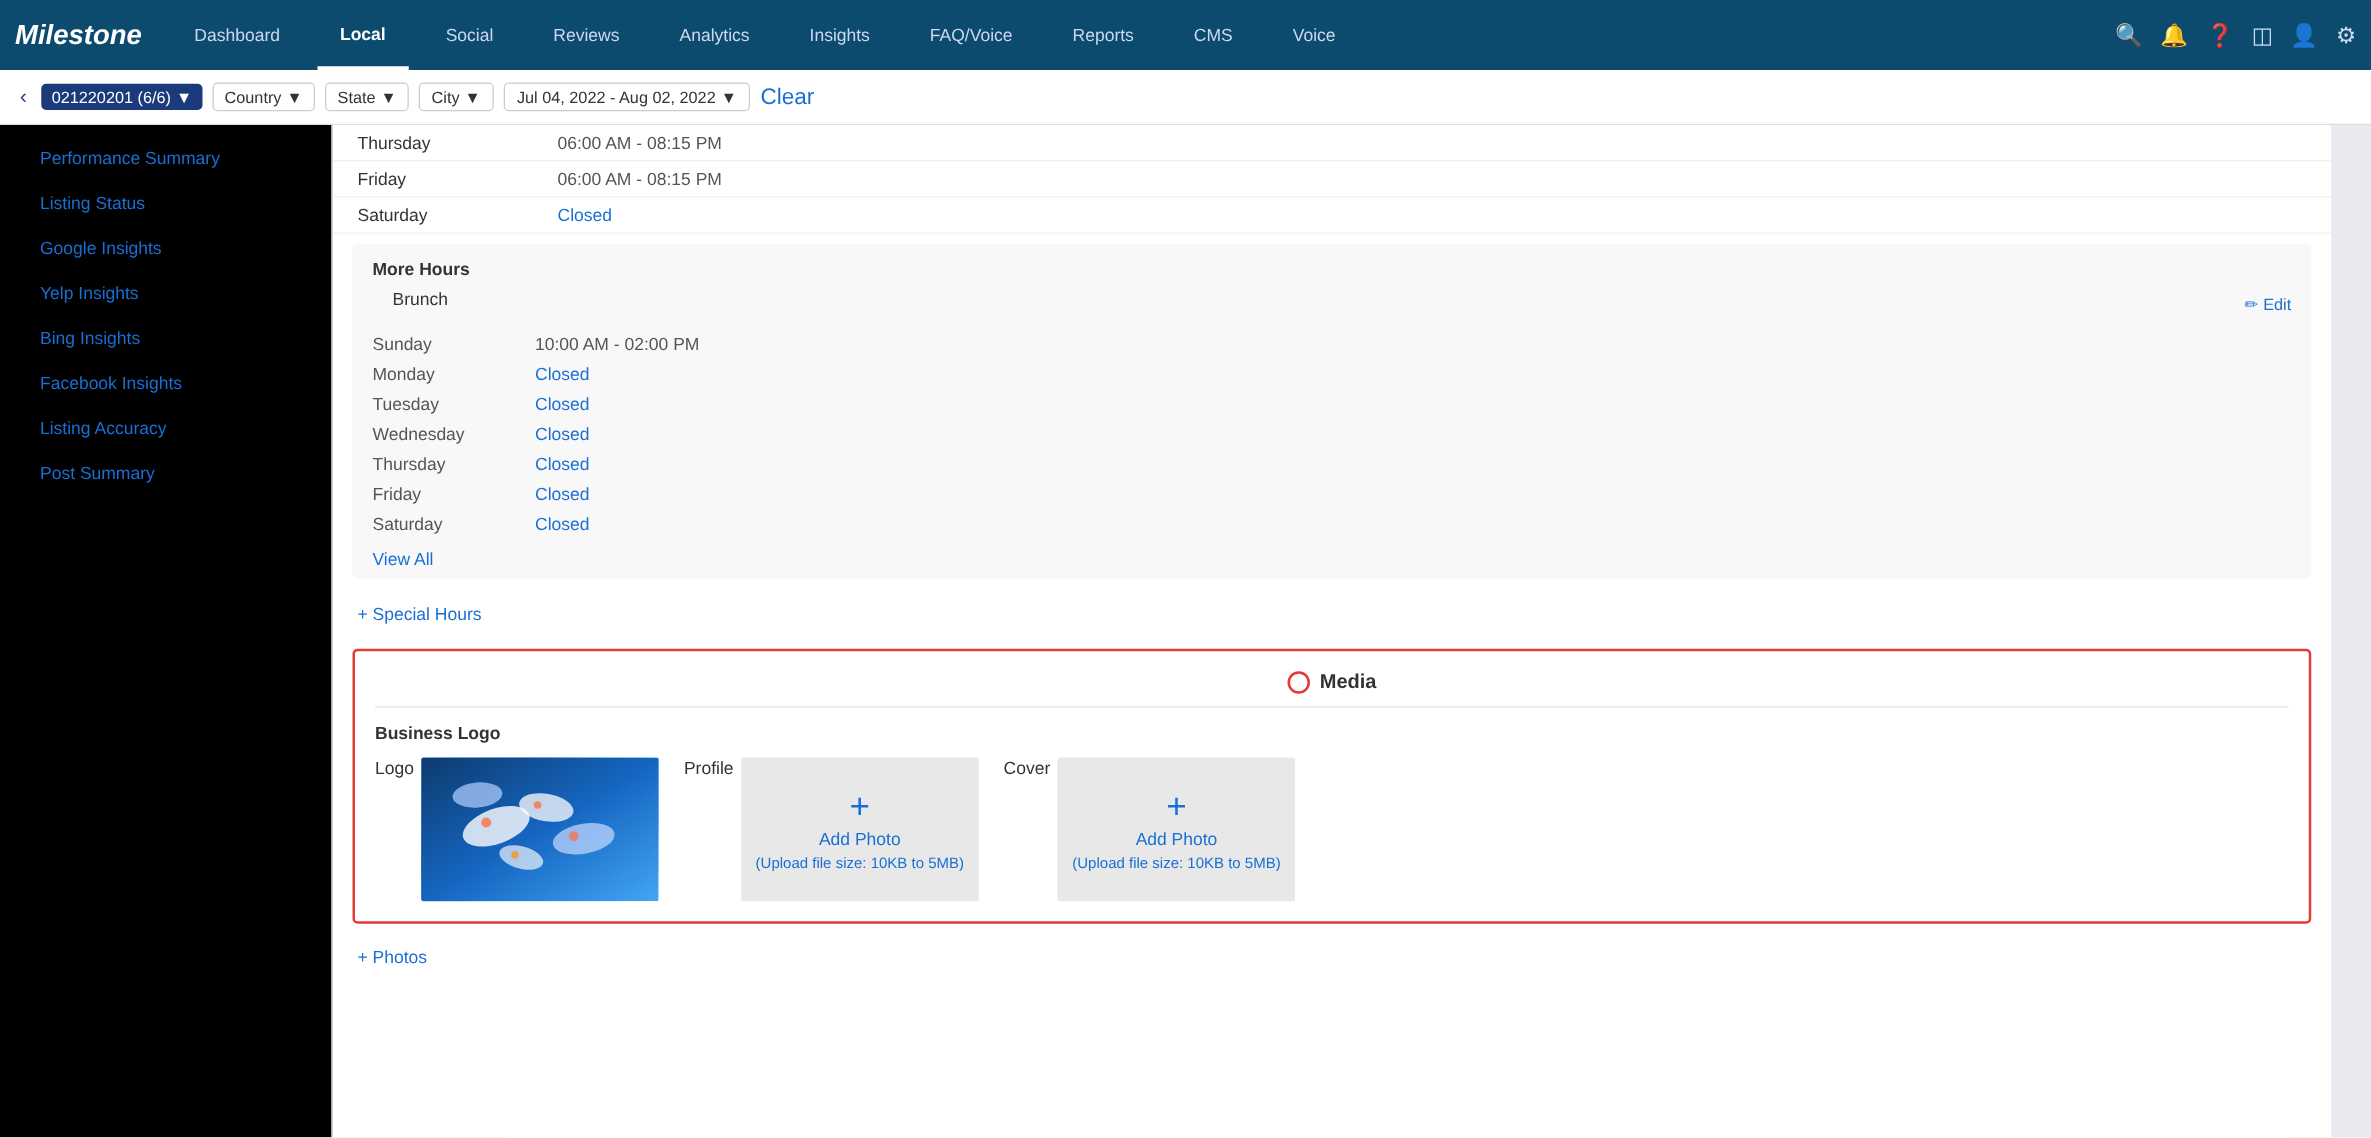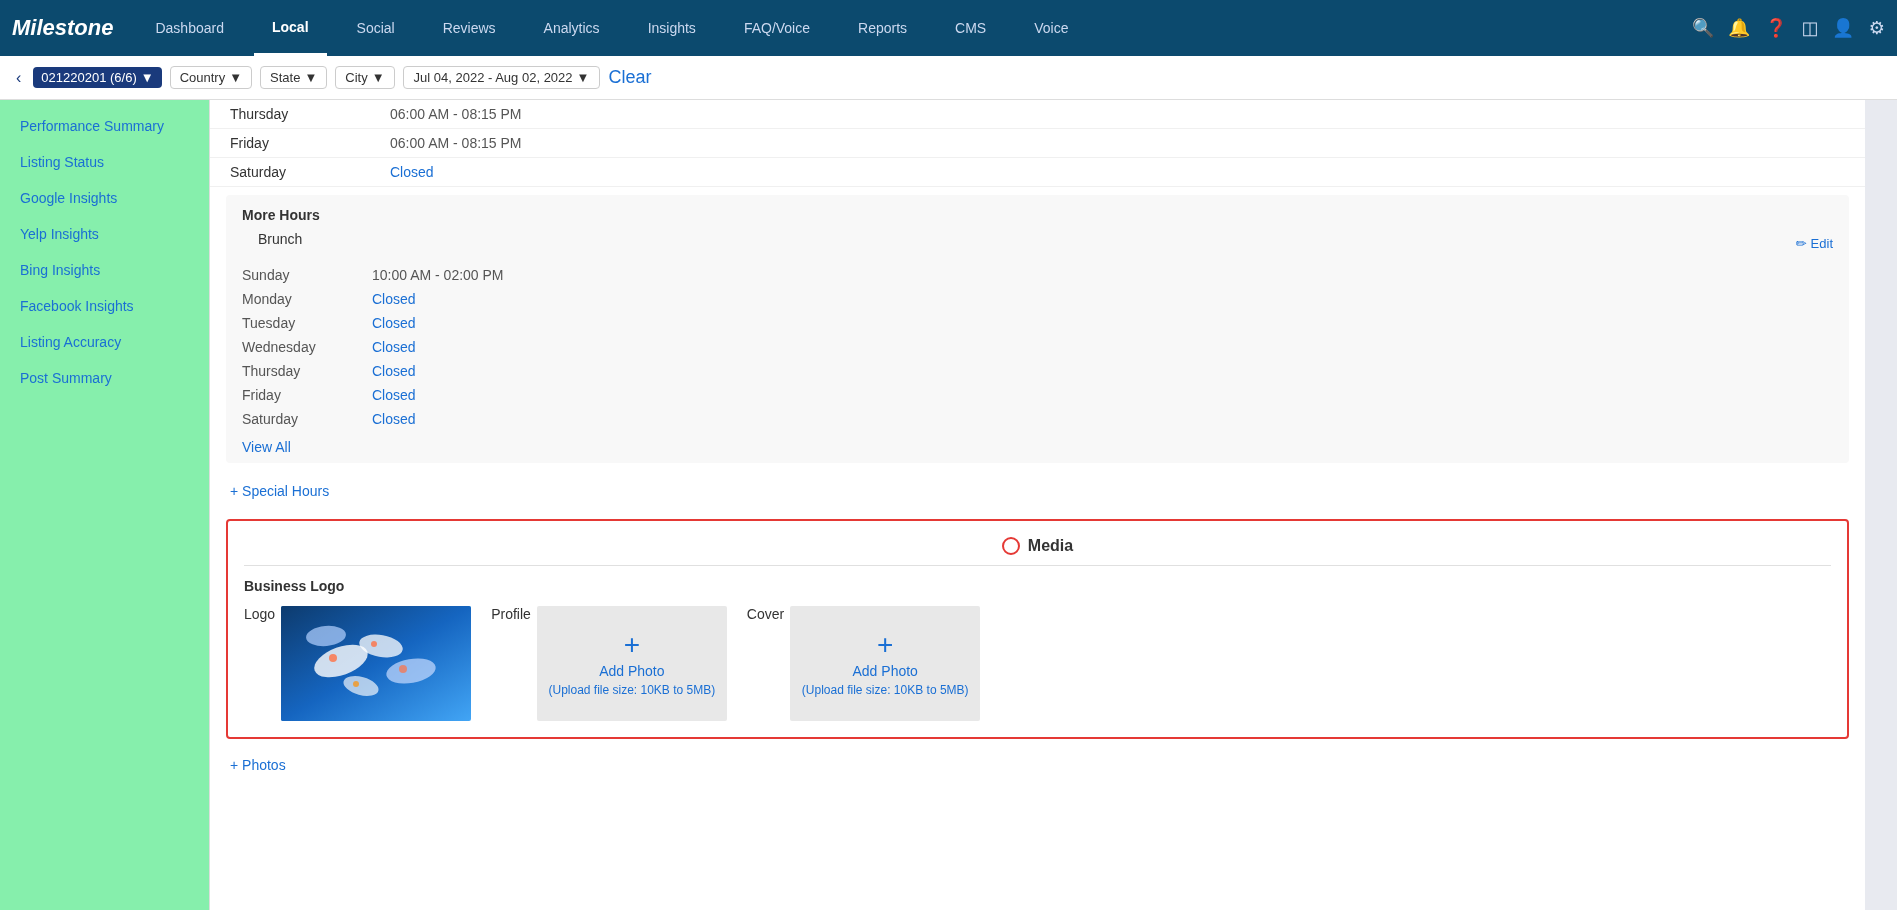--- a/index.html
+++ b/index.html
@@ -115,24 +115,24 @@
 
     
     .layout {
       display: flex;
       height: calc(910px - 56px - 44px);
       overflow: hidden;
     }
 
     
     .sidebar {
-      width: 210px;
-      background: #86efac;
+      width: 266px;
+      background: #000000;
       border-right: 1px solid #ddd;
-      padding: 8px 0;
+      padding: 8px 12px;
       flex-shrink: 0;
       overflow-y: auto;
     }
     .sidebar-item {
       padding: 10px 20px;
       color: #1a6fd4;
       cursor: pointer;
       font-size: 14px;
     }
 

